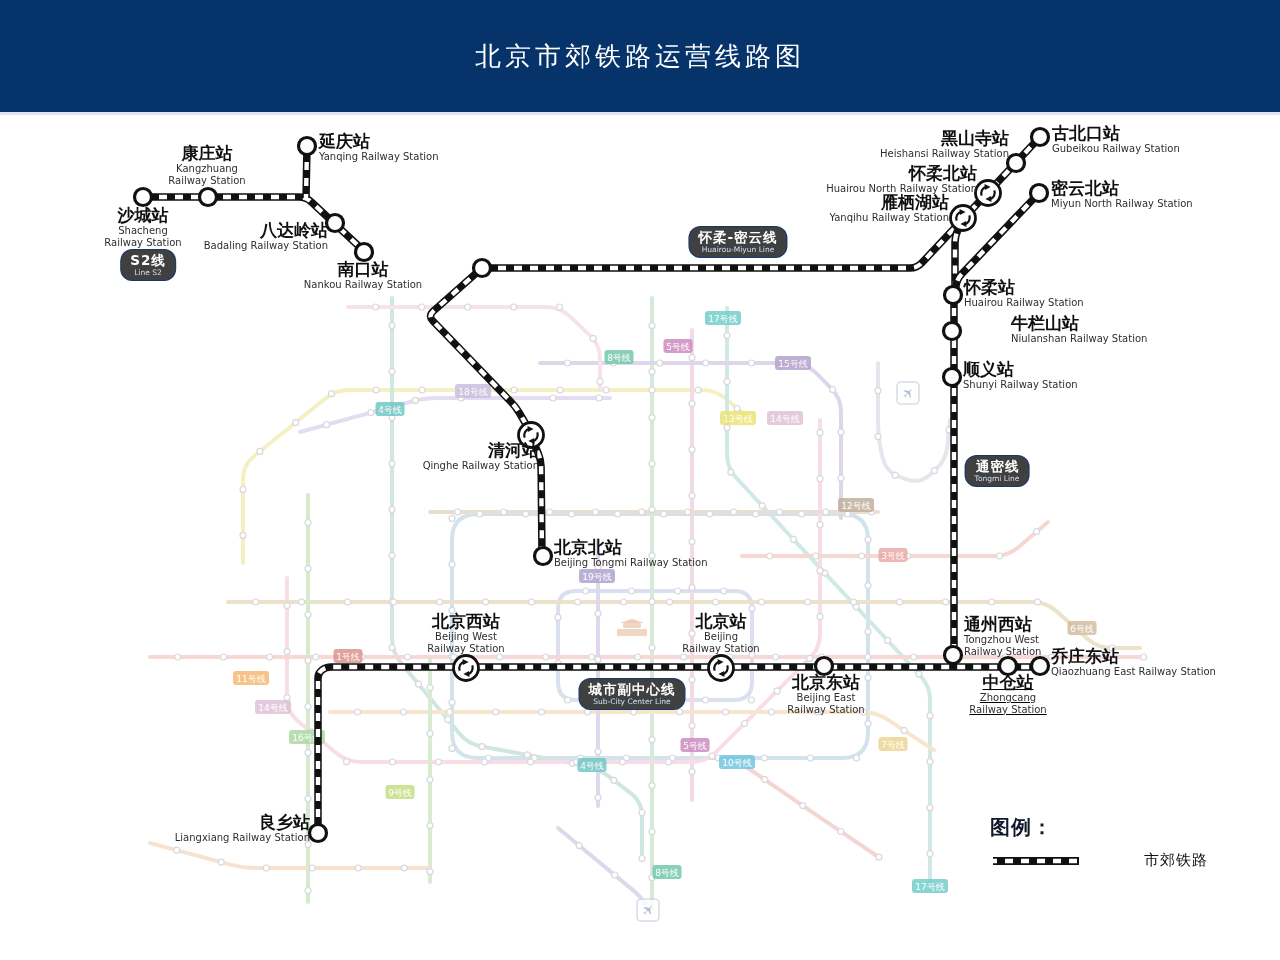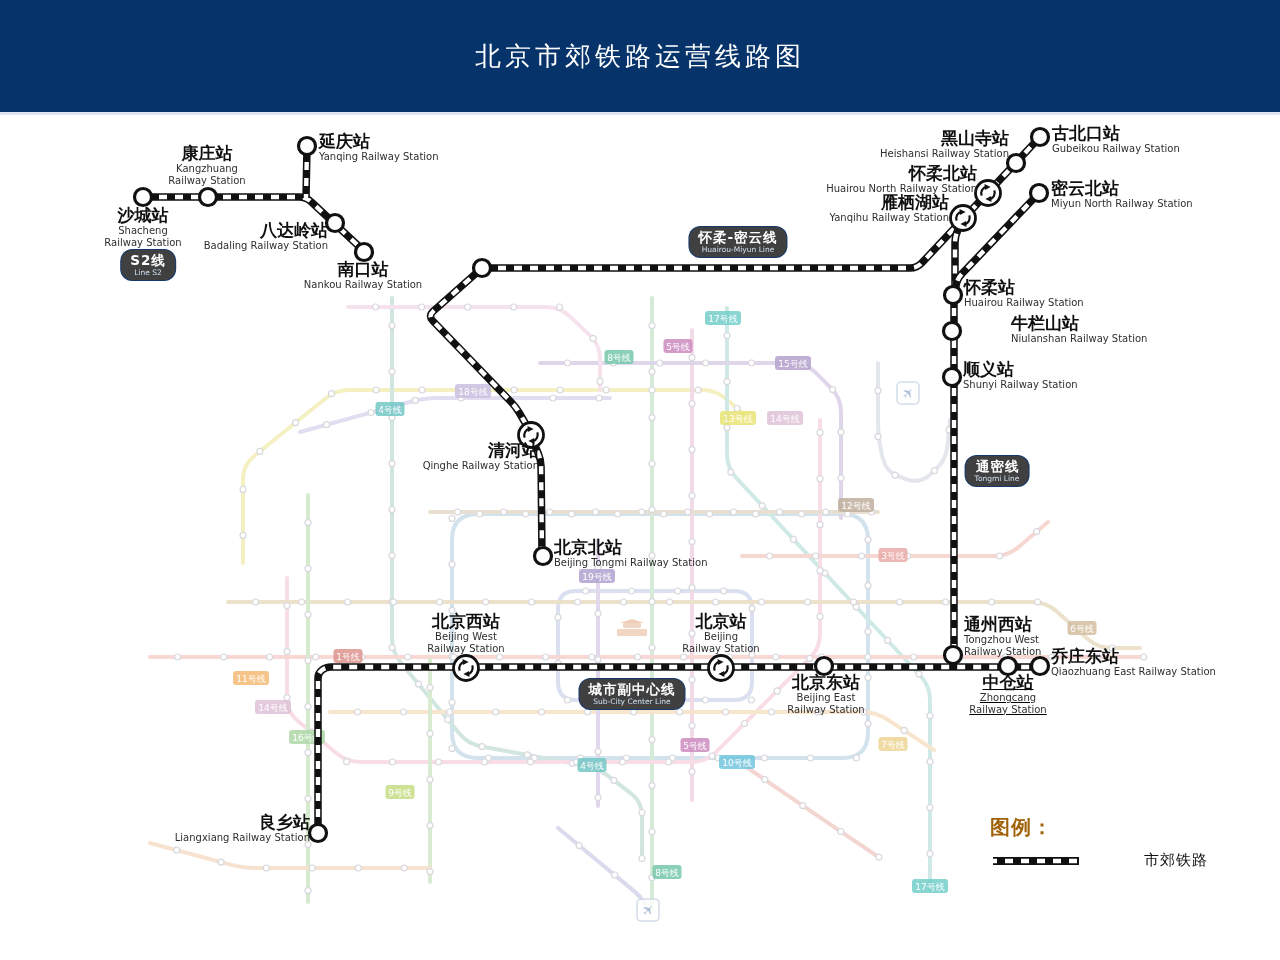--- a/index.html
+++ b/index.html
@@ -24,21 +24,21 @@
   .sta-label.right{transform:translateX(-100%);text-align:right;}
   .sta-label.center{transform:translateX(-50%);text-align:center;}
   .line-badge{
     position:absolute;transform:translate(-50%,-50%);
     background:#404040;color:#fff;border-radius:11px;
     text-align:center;padding:3px 9px;box-shadow:0 0 0 1px #14386e;
   }
   .line-badge .zh{font-size:13.5px;font-weight:bold;line-height:15px;letter-spacing:1px;}
   .line-badge .en{font-size:7.5px;line-height:9px;color:#cfe0f2;}
   #legend{position:absolute;left:990px;top:814px;}
-  #legend .heading{font-size:20px;font-weight:bold;color:#a16207;margin-bottom:10px;letter-spacing:1px;}
+  #legend .heading{font-size:20px;font-weight:bold;color:#0f172a;margin-bottom:10px;letter-spacing:1px;}
   #legend .row{display:flex;align-items:center;margin-bottom:12px;gap:48px;}
   #legend .sym{width:92px;display:flex;justify-content:center;align-items:center;}
   #legend .lab{font-size:15px;color:#111;margin-left:14px;letter-spacing:1px;}
 </style>
 </head>
 <body>
 
 <svg id="map" viewBox="0 0 1280 960">
     <g opacity="0.55">
       <path d="M558,645.5 L558.0,609.0 Q558,591 576.0,591.0 L734.0,591.0 Q752,591 752.0,609.0 L752.0,682.0 Q752,700 734.0,700.0 L576.0,700.0 Q558,700 558.0,682.0 Z" fill="none" stroke="#bdc6e4" stroke-width="4" stroke-linecap="round" stroke-linejoin="round"></path>

